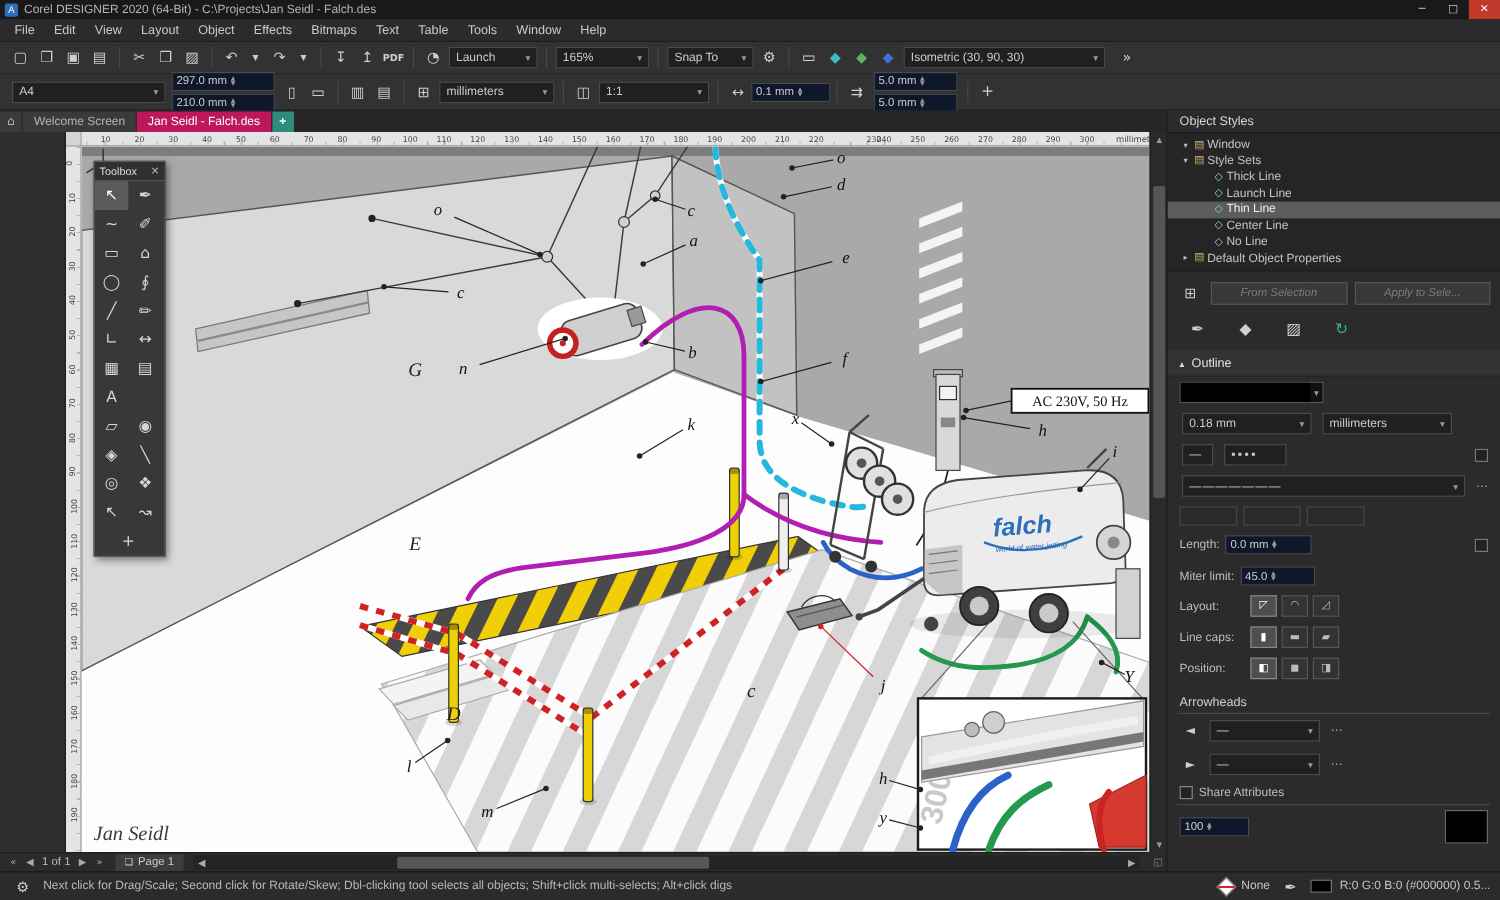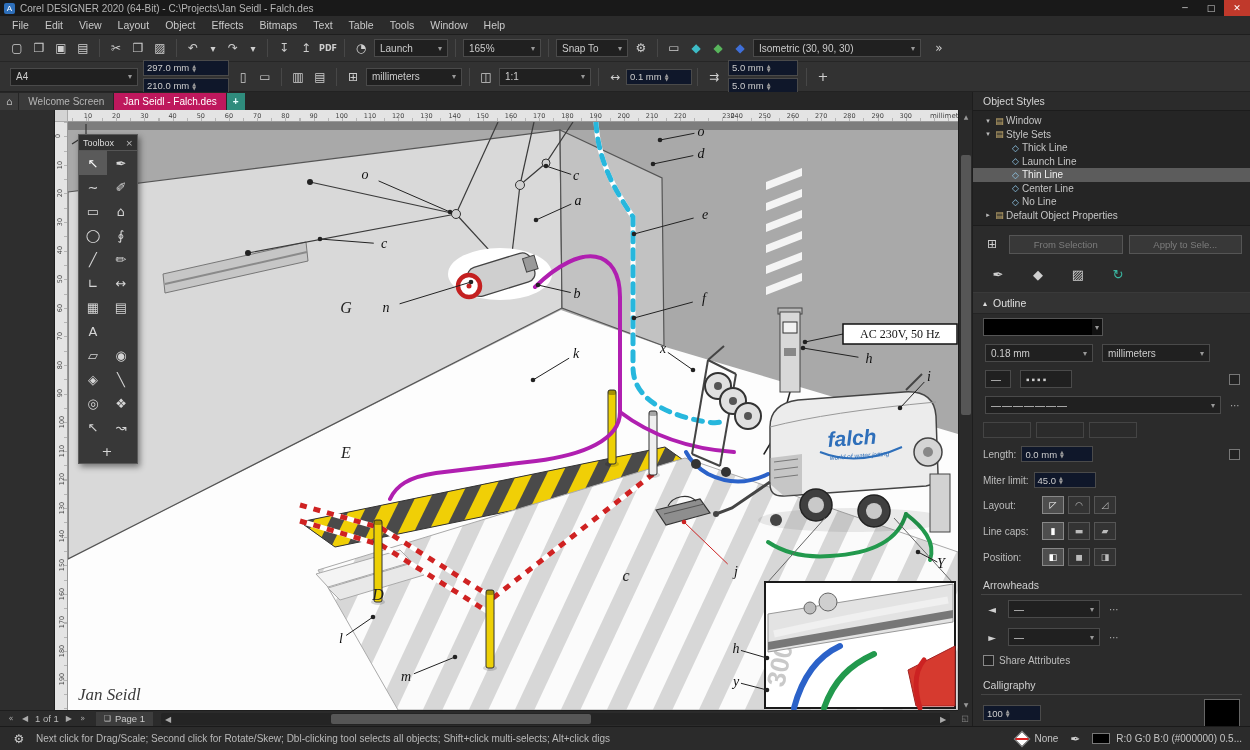--- a/index.html
+++ b/index.html
@@ -88,21 +88,21 @@
   #style-tree{background:#252525;border-top:1px solid #1c1c1c;border-bottom:1px solid #1c1c1c;padding:3px 0;}
   .trow{height:13.5px;display:flex;align-items:center;font-size:10px;color:#c5c5c5;}
   .trow.selrow{background:#5c5c5c;color:#f0f0f0;}
   .tarrow{width:10px;text-align:center;font-size:7px;color:#bbb;font-family:"DejaVu Sans",sans-serif;}
   .ticon{width:13px;text-align:center;font-size:9px;font-family:"DejaVu Sans",sans-serif;}
   .ticon.book{color:#cdb272;}
   .ticon.line{color:#8fc7e8;}
   .ticon.props{color:#cdb272;}
   #docker-btn-row{display:flex;align-items:center;gap:6px;padding:8px 8px 6px 8px;}
   .dock-btn{flex:1;height:17px;background:#383838;border:1px solid #555;color:#7d7d7d;font-size:9.5px;
-            display:flex;align-items:center;justify-content:center;}
+            display:flex;align-items:center;justify-content:center;font-style:italic;}
   #attr-icons{display:flex;align-items:center;gap:18px;padding:4px 14px 8px 14px;border-bottom:1px solid #3a3a3a;}
   #attr-icons .ic{font-size:13px;}
   .sect-head{display:flex;align-items:center;gap:6px;height:20px;padding:0 10px;background:#333;color:#e0e0e0;font-size:10.5px;border-bottom:1px solid #242424;}
   .sect-label{display:flex;align-items:center;height:18px;padding:0 10px;color:#cfcfcf;font-size:10.5px;margin-top:6px;}
   .hrline{height:1px;background:#454545;margin:0 8px;}
   .drow{display:flex;align-items:center;gap:5px;padding:4px 10px;}
   .dlabel{font-size:10px;color:#bdbdbd;}
   .swatch-dd{display:flex;align-items:center;background:#111;border:1px solid #555;width:120px;height:18px;box-sizing:border-box;}
   .swatch-black{flex:1;height:100%;background:#000;}
   .sq-check{width:9px;height:9px;border:1px solid #777;background:#222;margin-left:auto;}
@@ -861,21 +861,20 @@
         <span>—</span>
           <span class="dd g">▾</span>
       </div>
       <span class="dots g">⋯</span>
     </div>
     <div class="drow">
       <div class="cbx"></div>
       <span class="dlabel">Share Attributes</span>
     </div>
 
-    <div class="sect-label">Calligraphy</div>
     <div class="hrline"></div>
     <div class="drow">
       <div class="spin" style="width:58px">
         <span>100</span>
           <span class="st">
             <span>▲</span>
             <span>▼</span>
           </span>
       </div>
       <div style="width:34px;height:26px;background:#000;border:1px solid #666;margin-left:auto"></div>

